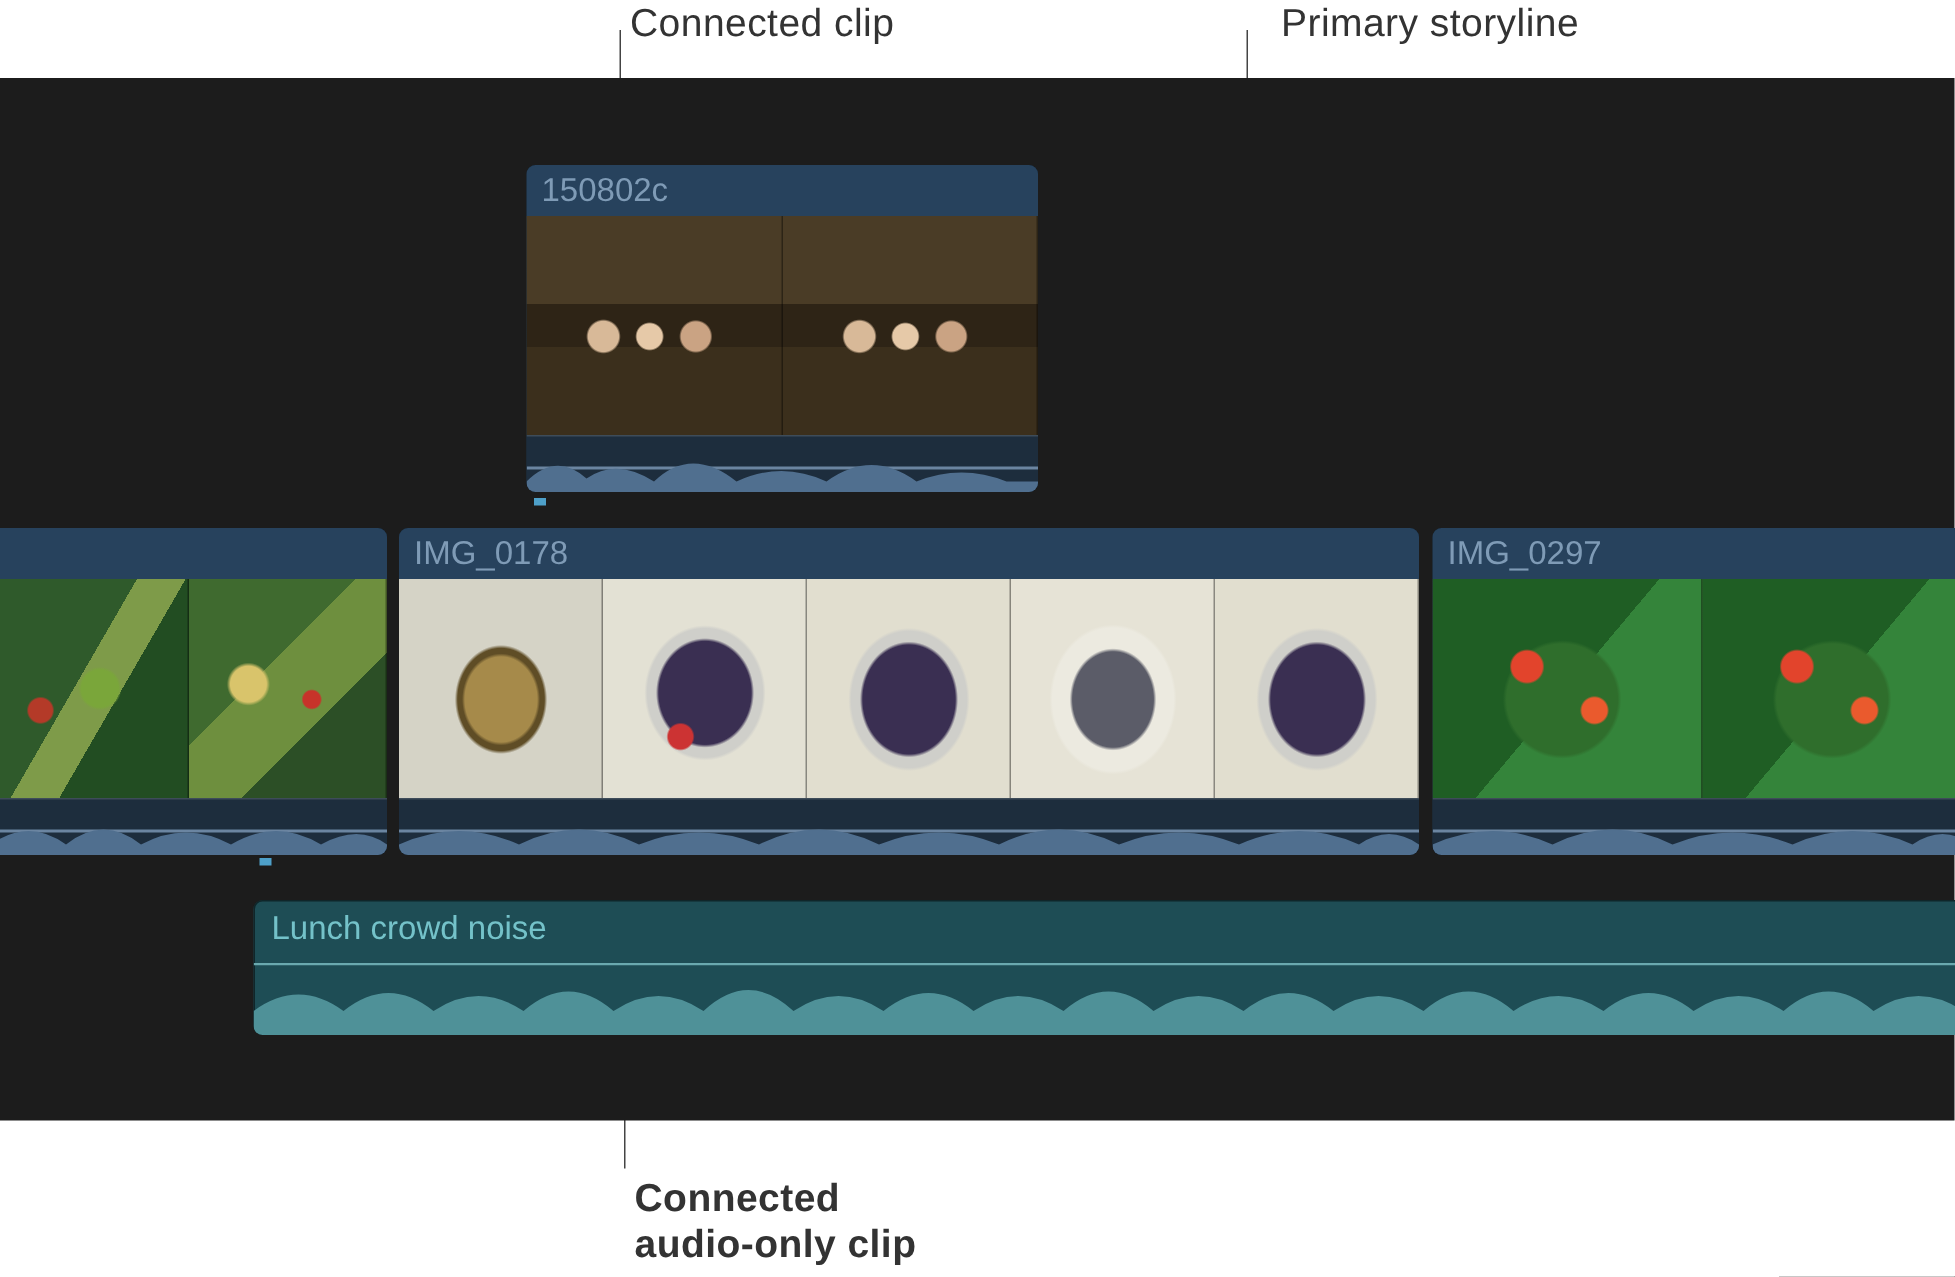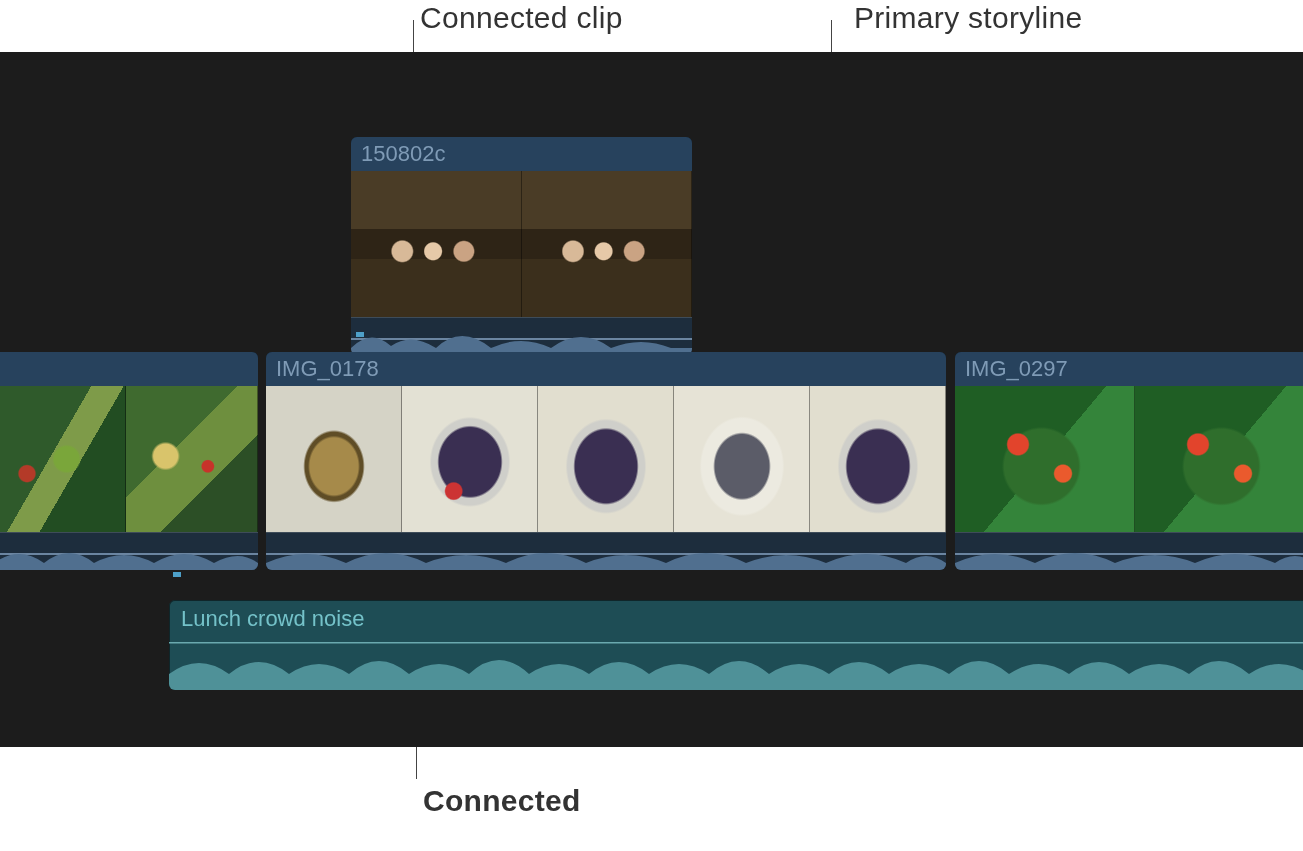--- a/index.html
+++ b/index.html
@@ -7,21 +7,21 @@
     padding: 0;
     width: 1303px;
     height: 851px;
     background: #fff;
     font-family: -apple-system, "Helvetica Neue", Arial, sans-serif;
     overflow: hidden;
   }
 
   .callout {
     position: absolute;
-    font-size: 30px;
+    font-size: 26px;
     color: #333;
     line-height: 1.2;
     letter-spacing: 0.3px;
   }
   .callout-line {
     position: absolute;
     background: #444;
   }
 
   
@@ -148,26 +148,27 @@
 </div>
 <div class="callout-line" style="left:413px; top:20px; width:1px; height:90px;"></div>
 
 <div class="callout" style="left:854px; top:0;">
   <span>Primary storyline</span>
 </div>
 <div class="callout-line" style="left:831px; top:20px; width:1px; height:338px;"></div>
 
 <div class="callout" style="left:423px; top:783px;font-weight:bold;">
   <span>Connected</span><br>
+  <span>audio-only clip</span>
 </div>
 <div class="callout-line" style="left:416px; top:697px; width:1px; height:82px;"></div>
 
 <div class="strip">
 
-  <div class="clip video-clip" style="left:351px; top:58px; width:341px; height:218px;margin-top:27px;">
+  <div class="clip video-clip" style="left:351px; top:58px; width:341px; height:218px;">
     <div class="clip-title">150802c</div>
     <div class="thumbs" style="height:146px; position:relative;">
       <div class="thumb scene-people" style="left:0; width:50%;"></div>
       <div class="thumb scene-people" style="left:50%; width:50%;"></div>
     </div>
     <div class="audio-lane">
       <svg class="wave" width="100%" height="42" preserveAspectRatio="none" viewBox="0 0 341 42">
         <rect x="0" y="20" width="341" height="2" fill="#6b85a1"></rect>
         <path d="M0 30 Q20 10 40 28 Q60 14 85 30 Q110 6 140 30 Q170 16 200 30 Q230 8 260 30 Q290 18 320 30 L341 30 L341 42 L0 42 Z" fill="#506f8f"></path>
       </svg>

